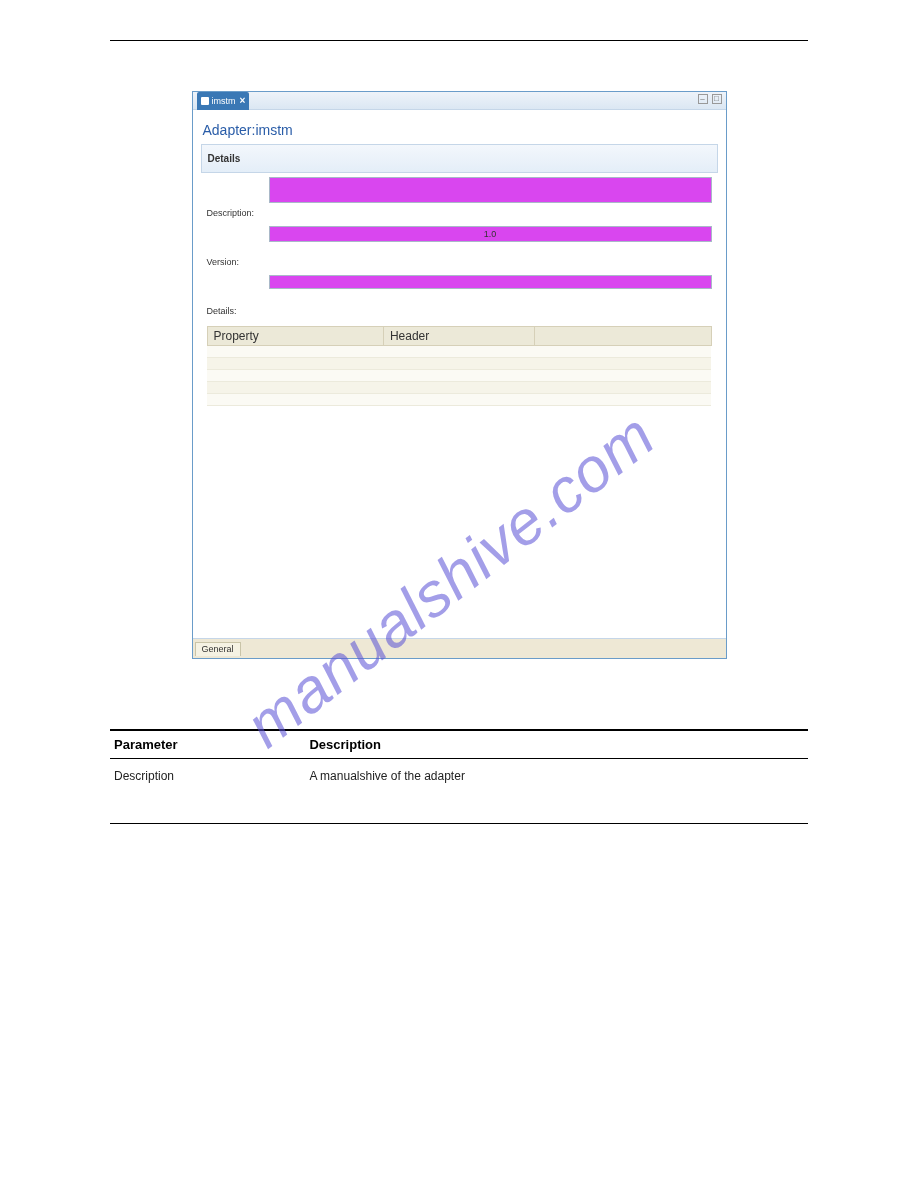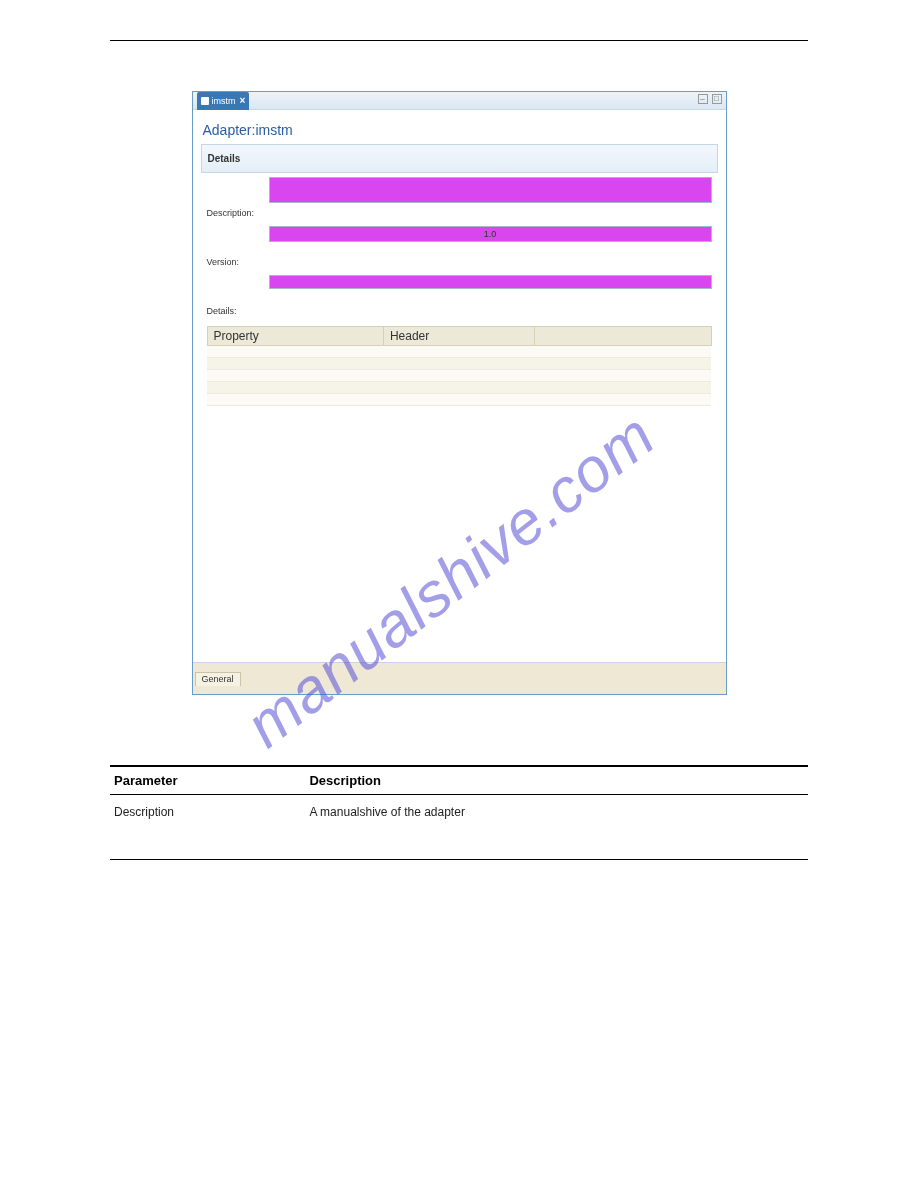--- a/index.html
+++ b/index.html
@@ -135,24 +135,23 @@
     height: 12px;
     background: #fbfaf4;
   }
   .spec-table tr:nth-child(even) td { background: #f6f4e9; }
   .big-blank {
     height: 230px;
   }
   .bottom-tabs {
     border-top: 1px solid #c5d6e8;
     background: #eee8d5;
-    height: 32px;
+    height: 20px;
     display: flex;
     align-items: center;
-    margin-top: 24px;
   }
   .bottom-tab {
     font-size: 9px;
     color: #333;
     background: #f5f2e3;
     border: 1px solid #c9c4a8;
     border-bottom: none;
     padding: 1px 6px;
     margin-left: 2px;
     height: 14px;

